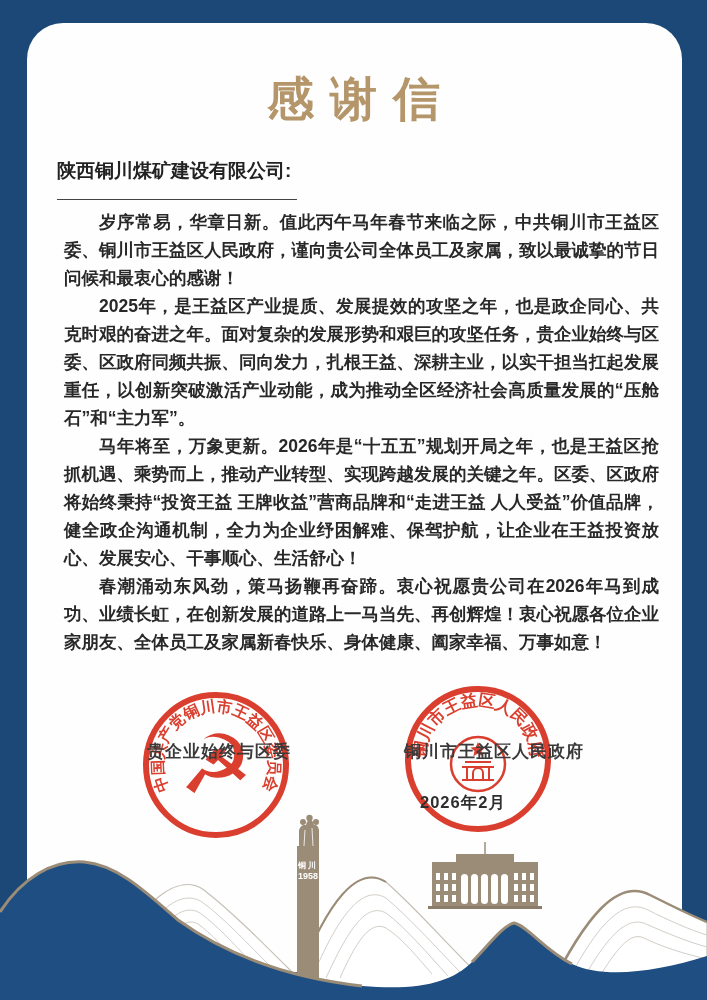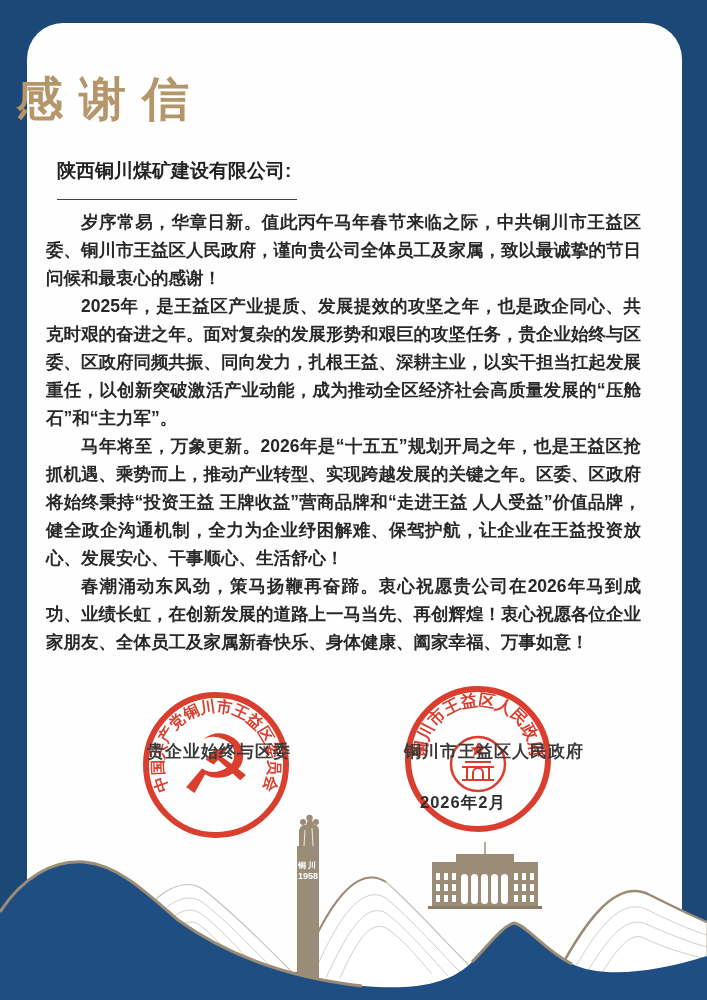--- a/index.html
+++ b/index.html
@@ -7,31 +7,31 @@
     position:relative;width:707px;height:1000px;margin:0 auto;
     background:#1b4876;overflow:hidden;
     font-family:"Liberation Sans","DejaVu Sans",sans-serif;
   }
   .sheet{
     position:absolute;left:27px;top:23px;width:655px;height:949px;
     background:#fefefe;border-radius:36px;
   }
   .title{
     position:absolute;left:0;top:68px;width:707px;
-    text-align:left;font-family:"DejaVu Serif","Liberation Serif",serif;
+    text-align:center;font-family:"DejaVu Serif","Liberation Serif",serif;
     font-weight:bold;font-size:47px;color:#b4966a;
     letter-spacing:0.34em;text-indent:0.34em;
   }
   .addressee{
     position:absolute;left:57px;top:158px;width:600px;
     font-size:19px;font-weight:bold;color:#222;
   }
   .addressee span{border-bottom:1.5px solid #444;padding-bottom:18px;padding-right:6px;}
   .body-text{
-    position:absolute;left:46px;top:208px;width:595px;
+    position:absolute;left:64px;top:208px;width:595px;
     font-size:17.5px;line-height:28px;color:#282828;font-weight:600;
     text-align:justify;
   }
   .body-text p{margin:0;text-indent:2em;}
   .seal{position:absolute;opacity:0.93;}
   .seal-party{left:141px;top:690px;}
   .seal-gov{left:403px;top:684px;}
   .sig{
     position:absolute;top:740px;font-size:17px;font-weight:bold;color:#3a3a3a;
     letter-spacing:1px;z-index:6;white-space:nowrap;

